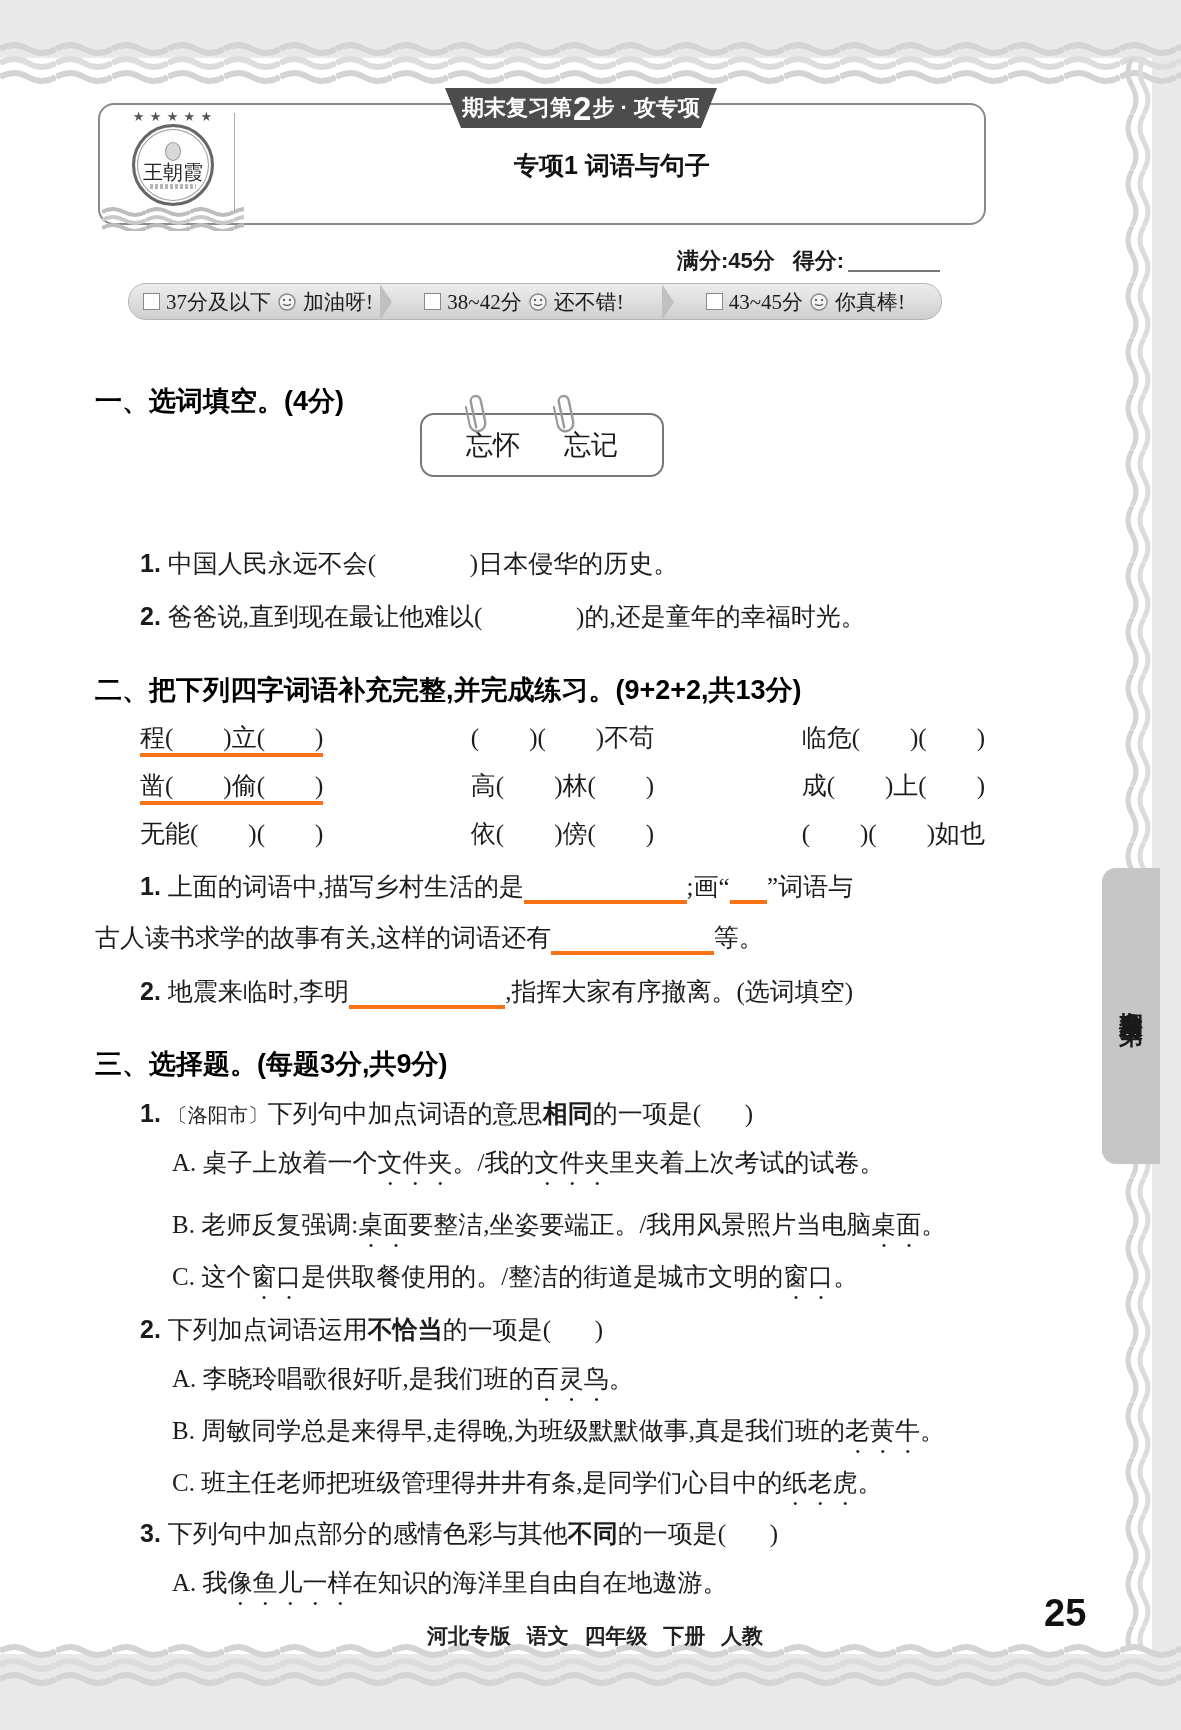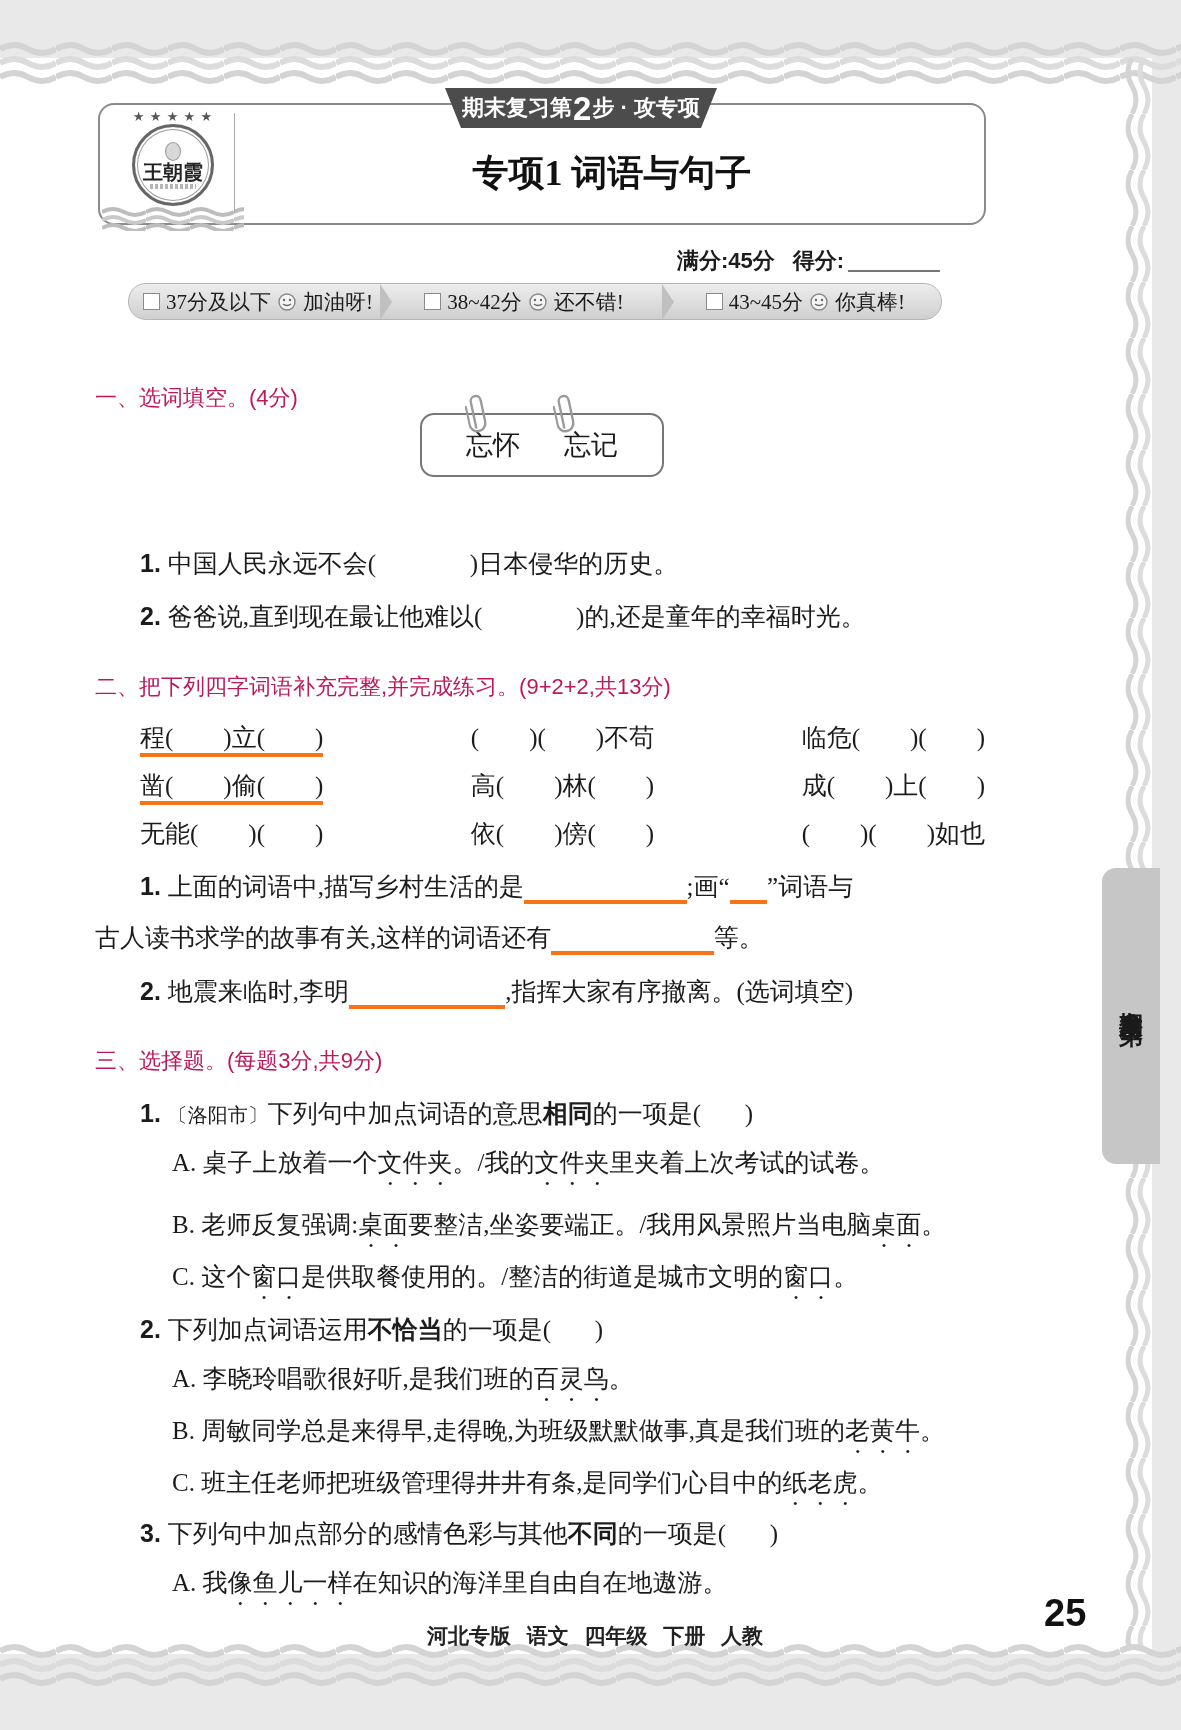--- a/index.html
+++ b/index.html
@@ -9,47 +9,47 @@
   .wave{position:absolute;}
   
   .header{position:absolute;left:98px;top:103px;width:884px;height:118px;background:#fff;
           border:2px solid #8a8a8a;border-radius:16px;}
   .logo{position:absolute;left:14px;top:6px;width:118px;height:104px;text-align:center;}
   .logo-stars{font-size:13px;color:#555;letter-spacing:1px;line-height:12px;}
   .seal{position:relative;margin:1px auto 0;width:76px;height:76px;border:3px solid #666;border-radius:50%;
         box-shadow:inset 0 0 0 2px #fff,inset 0 0 0 3px #9a9a9a;display:flex;flex-direction:column;
         align-items:center;justify-content:center;background:#fff;}
   .portrait{width:14px;height:17px;border-radius:50%;background:#d8d8d8;border:1px solid #999;margin-bottom:1px;}
-  .seal-name{font-size:20px;font-weight:700;line-height:20px;color:#222;}
+  .seal-name{font-size:20px;font-weight:400;line-height:20px;color:#222;}
   .seal-sub{width:46px;height:5px;margin-top:2px;background:repeating-linear-gradient(90deg,#b5b5b5 0 3px,#fff 3px 5px);}
   .logo-waves{position:absolute;left:-12px;bottom:-16px;}
   .hdr-divider{position:absolute;left:134px;top:8px;width:1px;height:100px;background:#aaa;}
   .banner{position:absolute;left:345px;top:-17px;width:272px;height:40px;background:#4c4c4c;color:#fff;
           display:flex;align-items:center;justify-content:center;
           font-family:"Liberation Sans","DejaVu Sans",sans-serif;font-size:22px;font-weight:700;
           clip-path:polygon(0 0,100% 0,calc(100% - 16px) 100%,16px 100%);}
   .banner .step{font-size:33px;line-height:33px;margin:0 1px;}
   .hdr-title{position:absolute;left:140px;right:0;top:44px;text-align:center;
-             font-family:Liberation Serif, serif;font-size:36px;font-weight:700;color:#111;}
+             font-family:Liberation Sans, sans-serif;font-size:25px;font-weight:700;color:#111;}
   
   .scoreline{position:absolute;left:640px;top:246px;width:300px;text-align:right;
              font-family:"Liberation Sans","DejaVu Sans",sans-serif;font-size:22px;font-weight:700;}
   .blank90{display:inline-block;width:92px;border-bottom:2px solid #777;height:20px;vertical-align:-4px;margin-left:4px;}
   .gapsp{display:inline-block;width:18px;}
   .scorebar{position:absolute;left:128px;top:283px;width:812px;height:35px;border-radius:18px;
             background:linear-gradient(#ededed,#cfcfcf);border:1px solid #b5b5b5;display:flex;align-items:center;
             overflow:hidden;font-size:21px;}
   .seg{flex:1;display:flex;align-items:center;padding-left:14px;gap:6px;}
   .cb{width:15px;height:15px;background:#fff;border:1.5px solid #8a8a8a;display:inline-block;}
   .rng,.cmt{white-space:pre;}
   .chev{width:0;height:0;border:18px solid transparent;border-left:12px solid #c0c0c0;margin-left:2px;}
   .face{flex:0 0 auto;}
   
   .line{position:absolute;font-size:25px;line-height:1.2;white-space:pre-wrap;}
-  .sect{position:absolute;font-family:"Liberation Sans","DejaVu Sans",sans-serif;font-size:22px;font-weight:400;color:#be185d;white-space:pre;}
+  .sect{position:absolute;font-family:"Liberation Sans","DejaVu Sans",sans-serif;font-size:27px;font-weight:700;color:#000000;white-space:pre;}
   .r-b{font-family:"Liberation Sans","DejaVu Sans",sans-serif;font-weight:700;}
   .r-sm{font-size:20px;}
   .r-ul{border-bottom:4px solid #f97316;white-space:pre;}
   .r-em{text-emphasis:dot;-webkit-text-emphasis:dot;text-emphasis-position:under right;
         -webkit-text-emphasis-position:under right;}
   .r-cell{display:inline-block;white-space:pre;}
   .fill-row{display:flex;justify-content:space-between;width:845px;white-space:pre;}
   
   .wordbox{position:absolute;left:420px;top:413px;width:240px;height:60px;border:2px solid #777;border-radius:14px;
            display:flex;align-items:center;justify-content:center;gap:44px;font-size:27px;background:#fff;}

